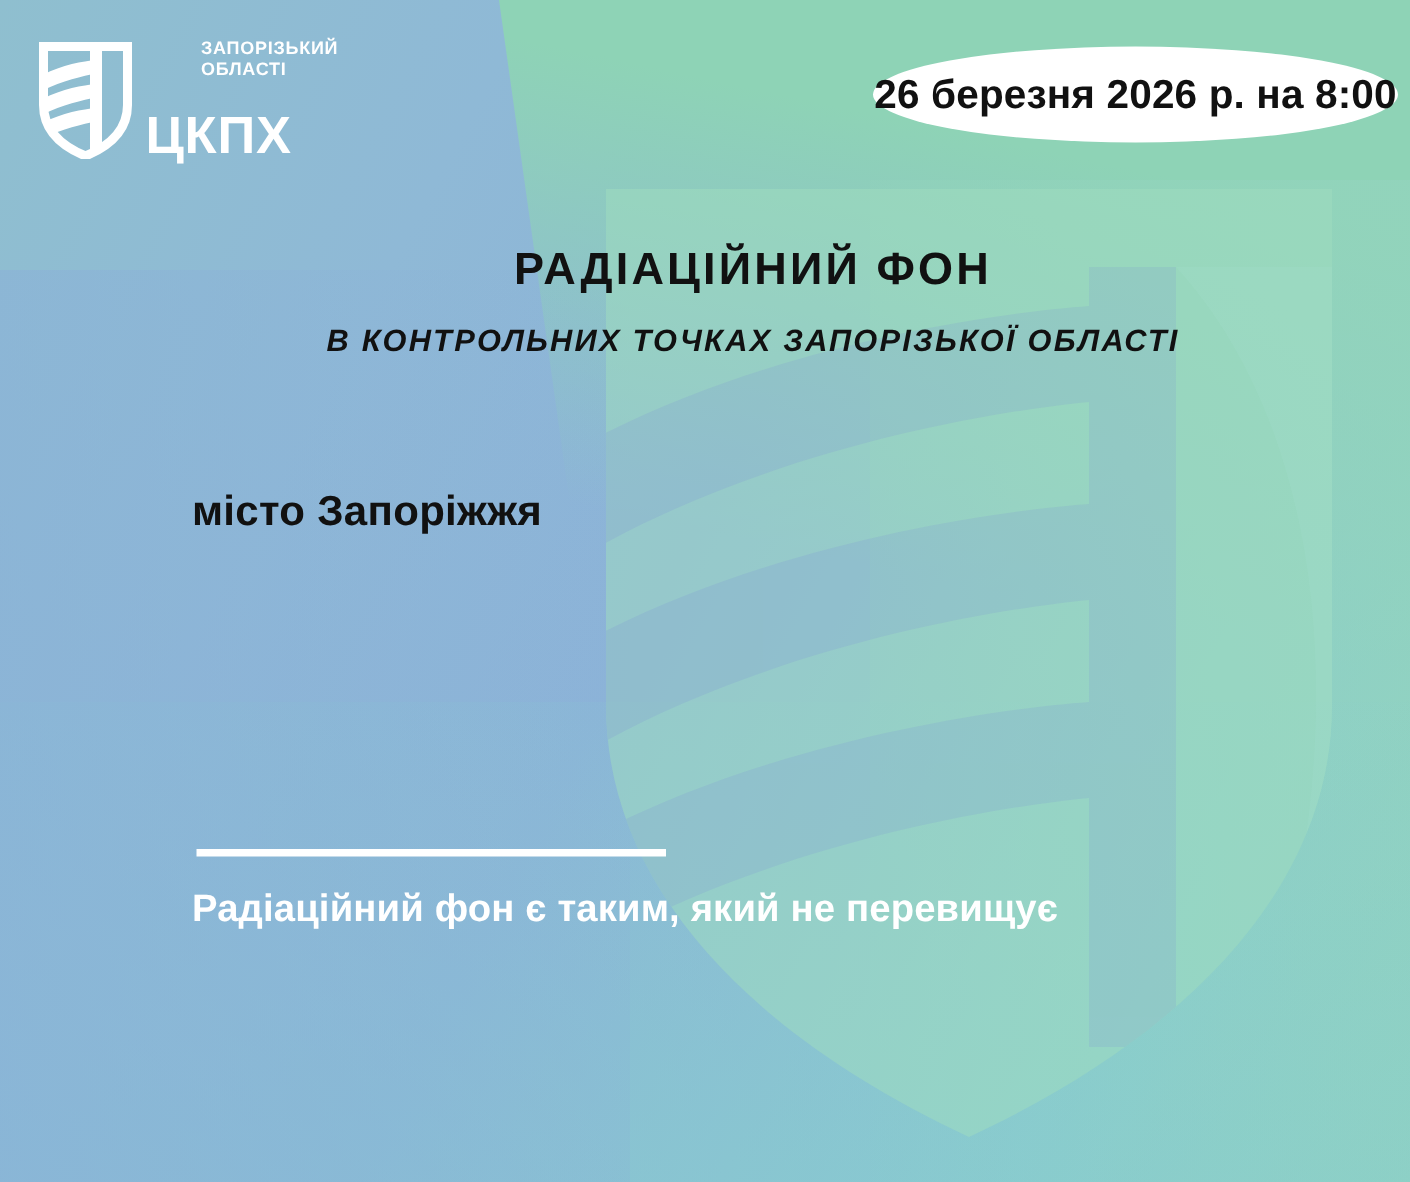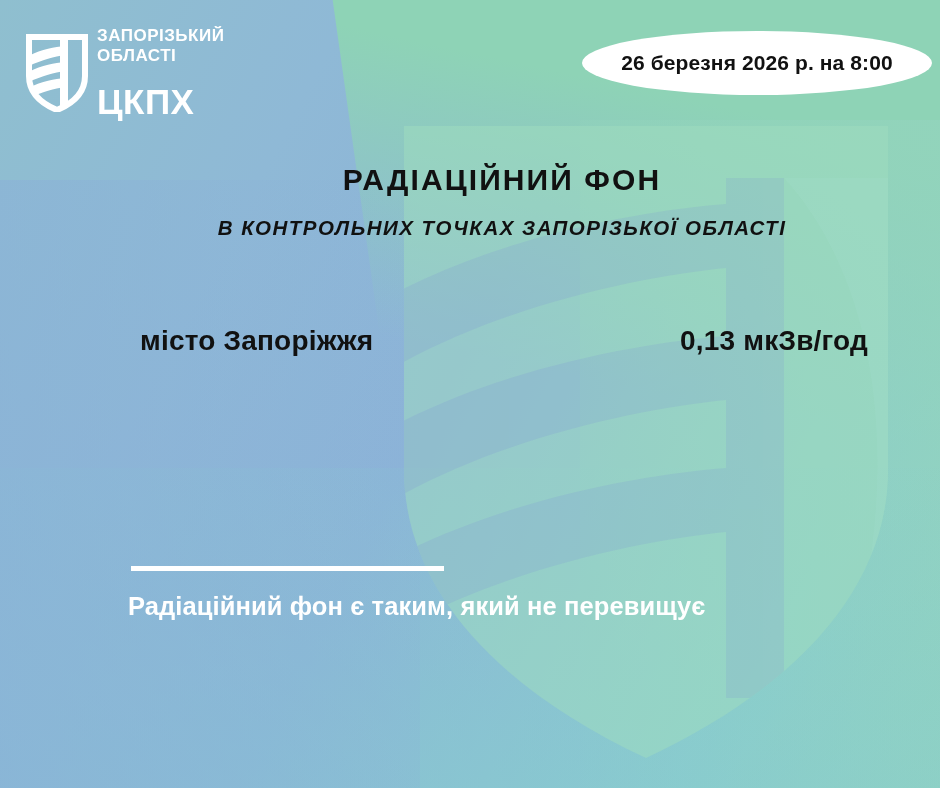--- a/index.html
+++ b/index.html
@@ -76,24 +76,25 @@
     left: 26px;
     top: 26px;
     display: flex;
     align-items: center;
     gap: 9px;
   }
   .logo-mark { width: 62px; height: 78px; display: block; }
   .logo-text { display: flex; flex-direction: column; }
   .logo-line1, .logo-line2 {
     color: #ffffff;
-    font-size: 17px;
+    font-size: 12px;
     font-weight: bold;
     letter-spacing: 0.5px;
     line-height: 1.16;
+    margin-left: 37px;
   }
   .logo-abbr {
     color: #ffffff;
     font-size: 35px;
     font-weight: bold;
     letter-spacing: 0.5px;
     line-height: 1.0;
     margin-top: 19px;
   }
 
@@ -105,21 +106,21 @@
     width: 350px;
     height: 64px;
     background: #ffffff;
     border-radius: 50%;
     display: flex;
     align-items: center;
     justify-content: center;
   }
   .date-badge-text {
     color: #111111;
-    font-size: 21px;
+    font-size: 27px;
     font-weight: bold;
     letter-spacing: 0.1px;
     white-space: nowrap;
   }
 
   
   .heading-block {
     position: absolute;
     left: 0;
     top: 163px;
@@ -140,21 +141,21 @@
     font-weight: bold;
     letter-spacing: 1.5px;
     line-height: 1.1;
     margin-top: 21px;
     font-style: italic;
   }
 
   
   .readings {
     position: absolute;
-    left: 140px;
+    left: 128px;
     top: 325px;
     width: 728px;
   }
   .reading-row {
     display: flex;
     align-items: baseline;
     justify-content: space-between;
     margin-bottom: 50px;
   }
   .reading-place,
@@ -245,21 +246,20 @@
   </div>
 
   <div class="heading-block">
     <div class="title">РАДІАЦІЙНИЙ ФОН</div>
     <div class="subtitle">В КОНТРОЛЬНИХ ТОЧКАХ ЗАПОРІЗЬКОЇ ОБЛАСТІ</div>
   </div>
 
   <div class="readings">
     <div class="reading-row">
       <span class="reading-place">місто Запоріжжя</span>
-      <span class="reading-value">0,13 мкЗв/год</span>
     </div>
   </div>
 
   <div class="divider"></div>
 
   <div class="footnote">
     <div class="footnote-line">Радіаційний фон є таким, який не перевищує</div>
   </div>
 
 </div>

